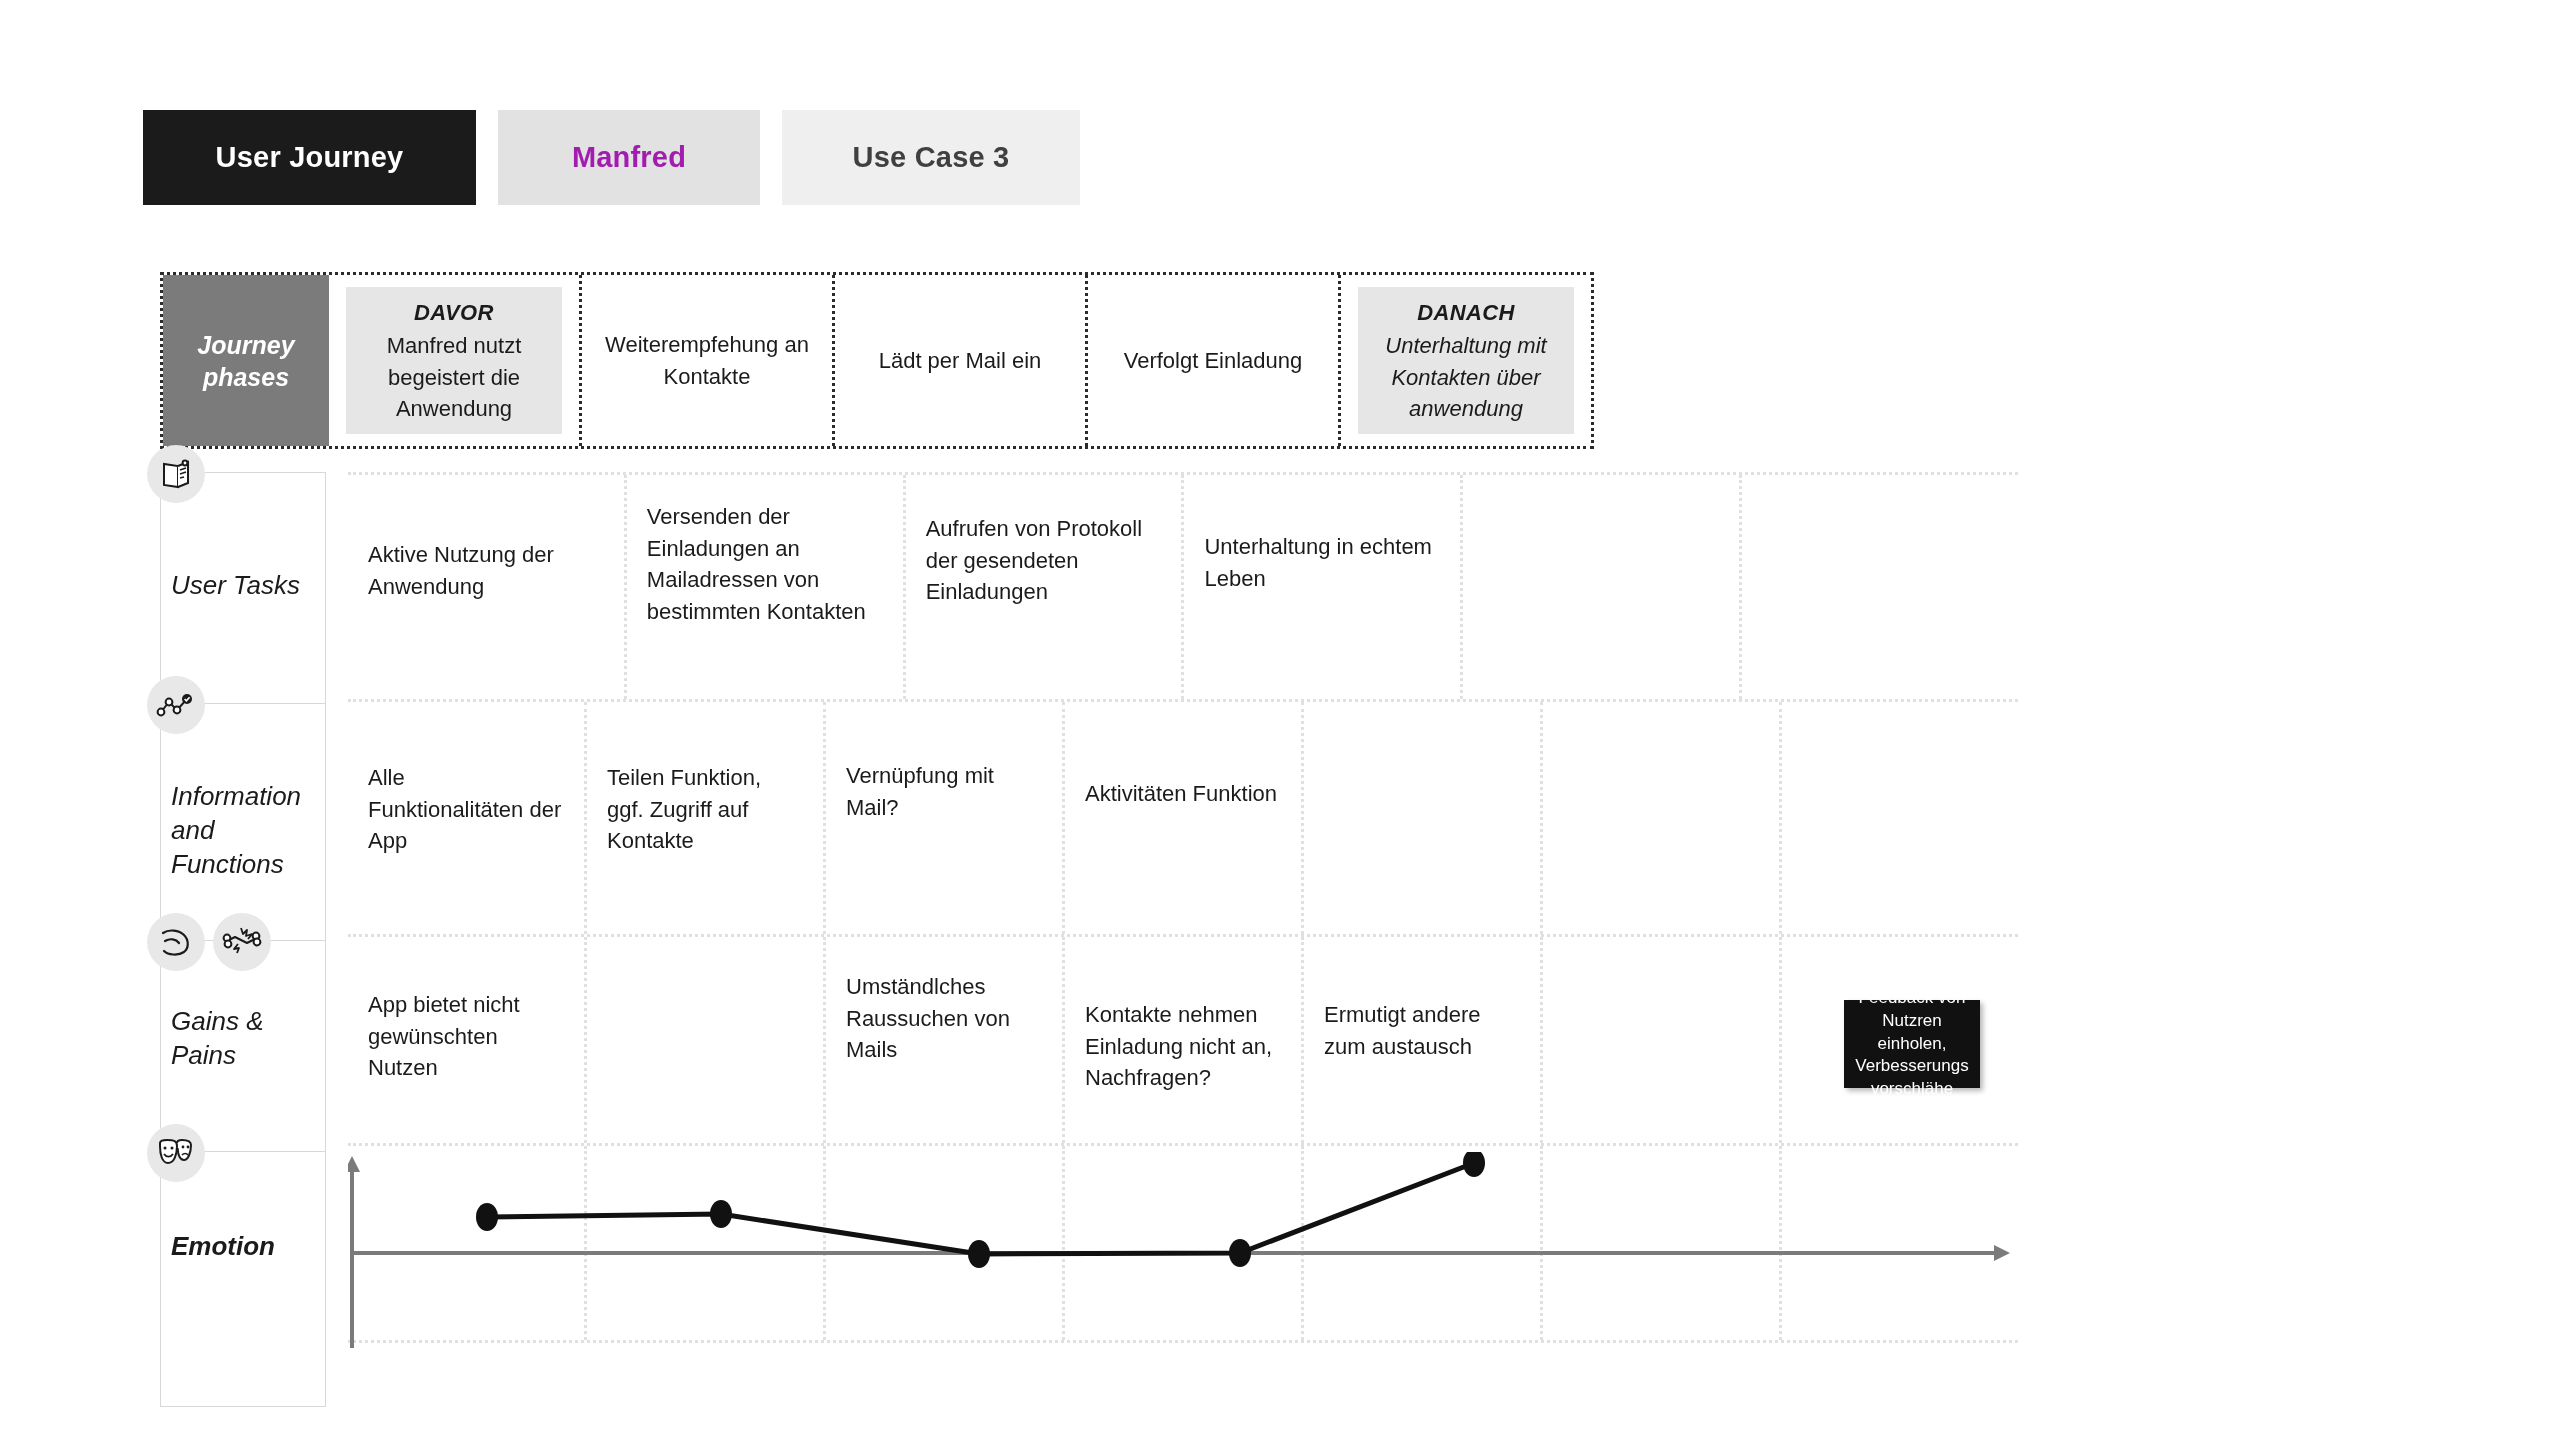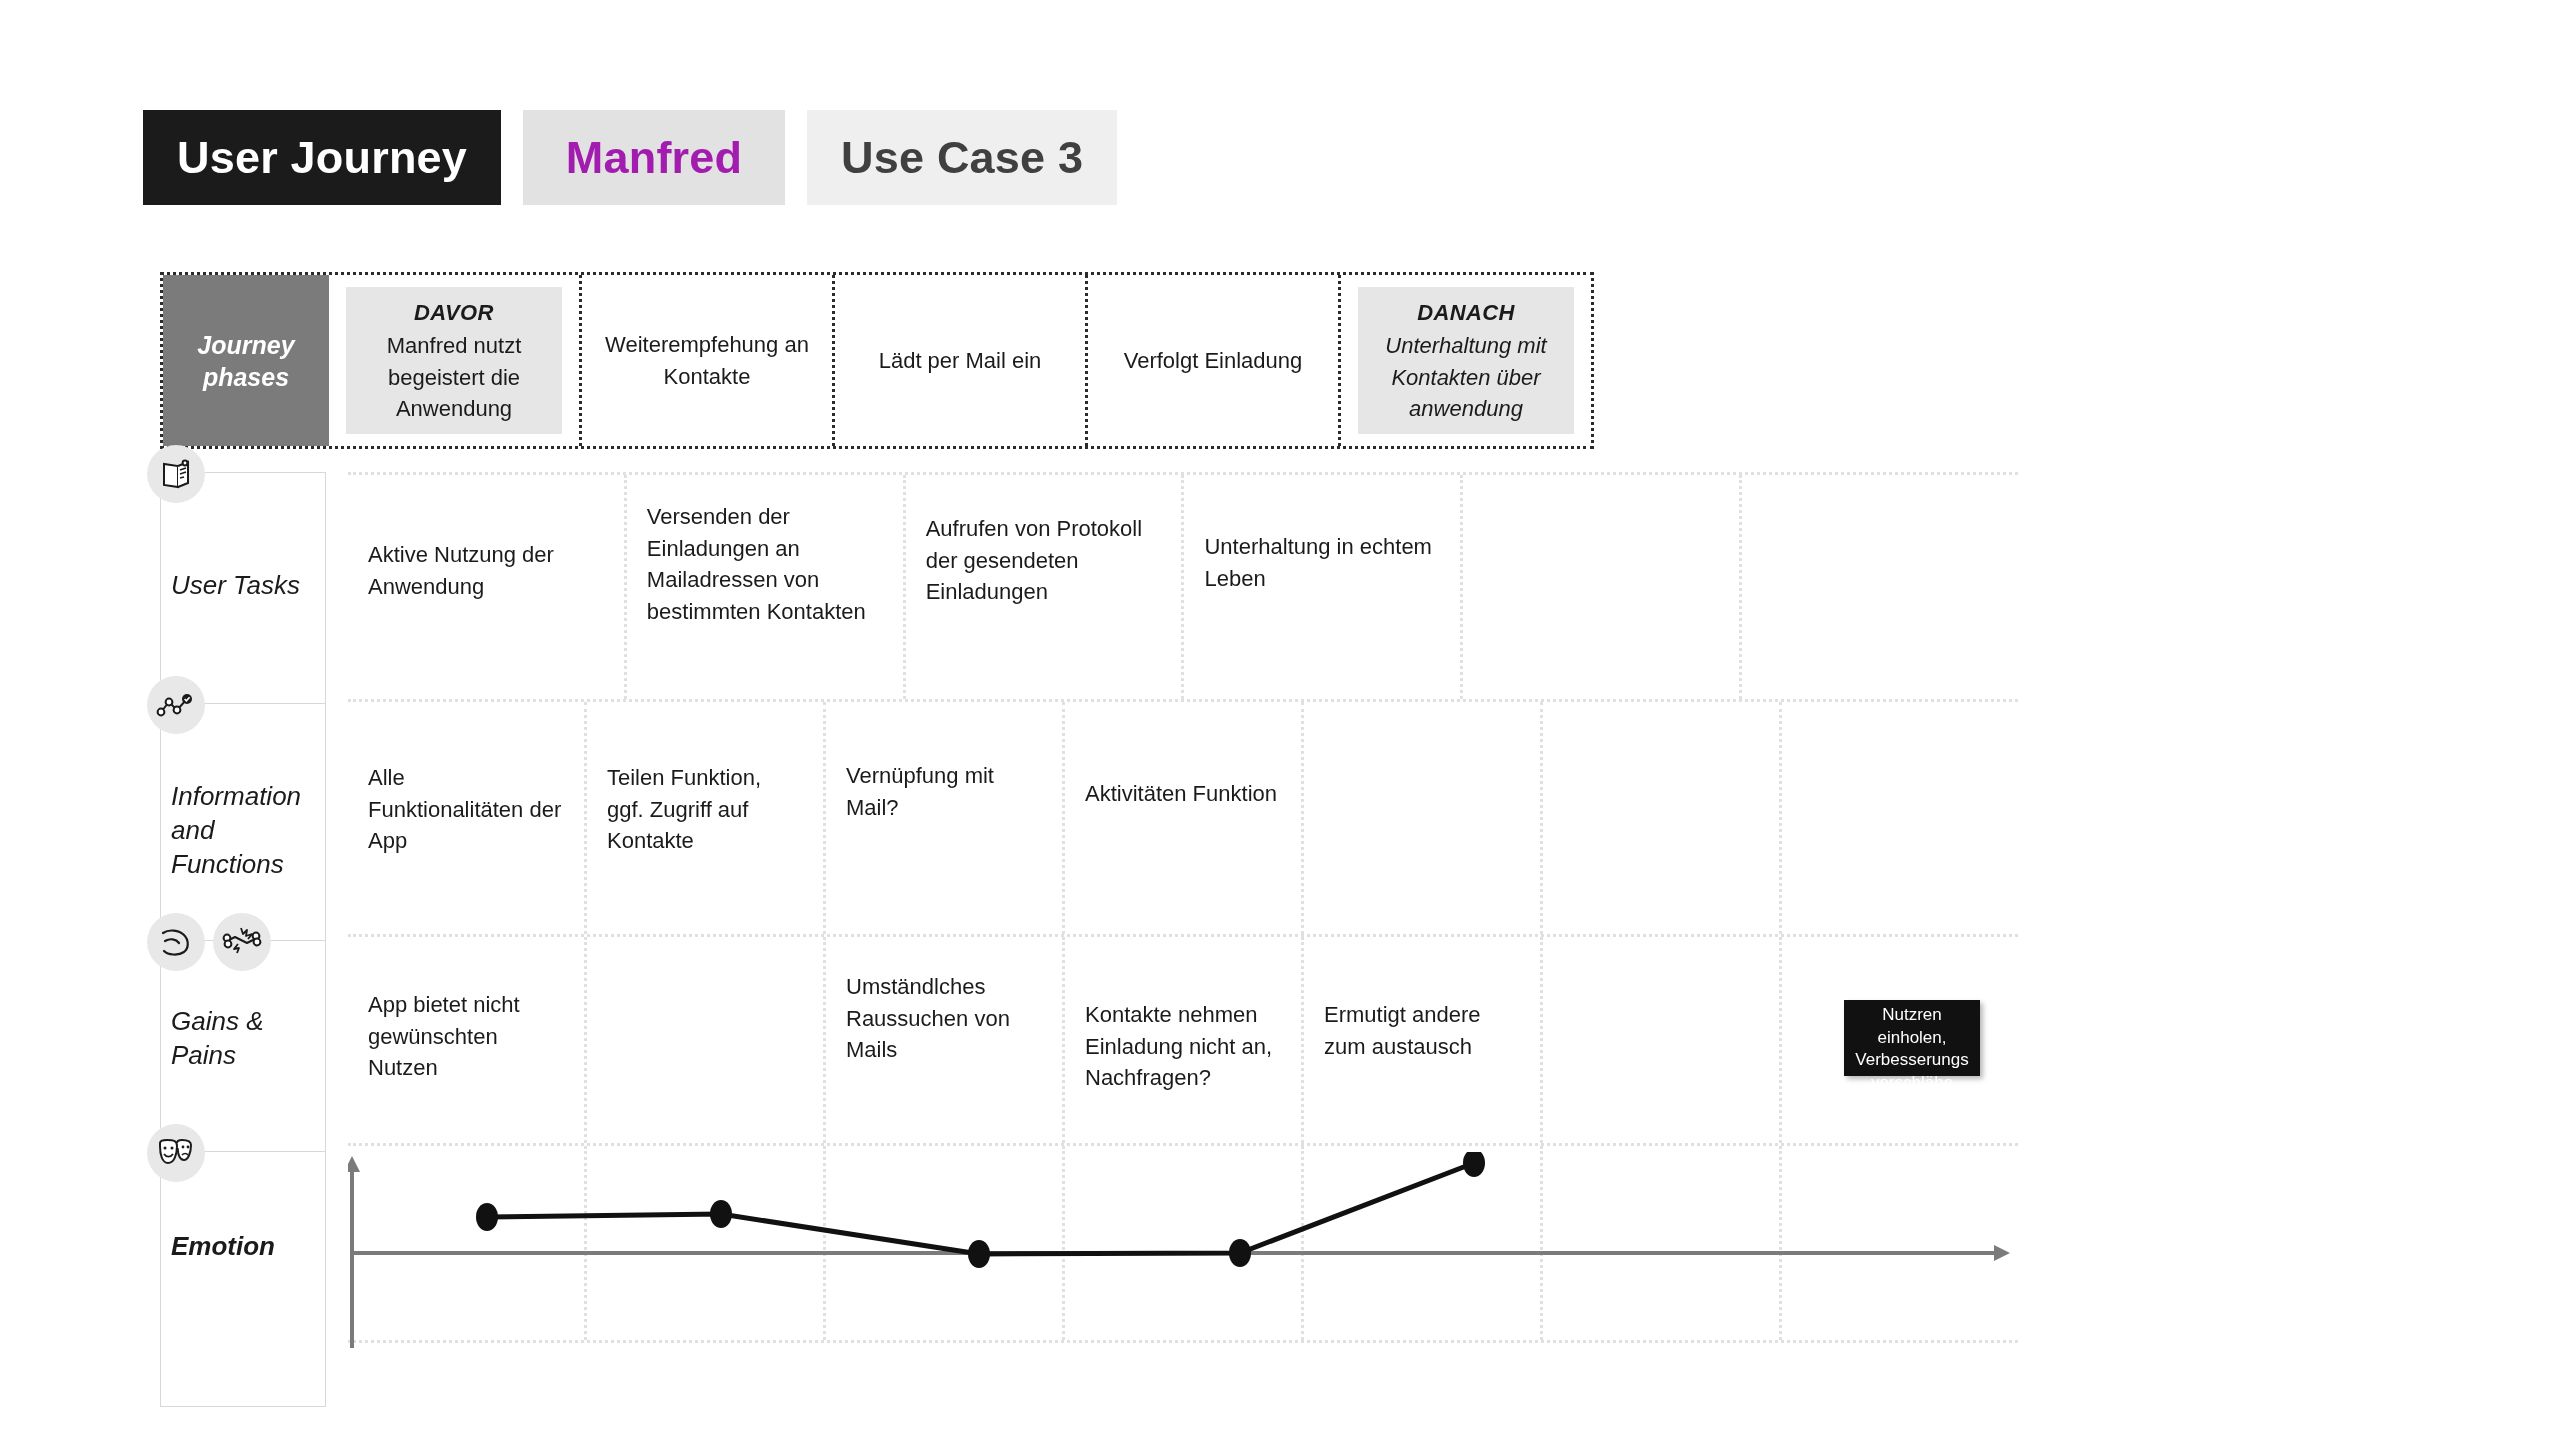--- a/index.html
+++ b/index.html
@@ -9,21 +9,21 @@
     font-family:"Liberation Sans", sans-serif;
     overflow:hidden;
     position:relative;
   }
   #canvas{position:absolute;left:0;top:0;width:2560px;height:1440px;}
 
   
   .tabbar{position:absolute;left:143px;top:110px;display:flex;gap:22px;}
   .tab{
     height:95px;display:flex;align-items:center;justify-content:center;
-    font-size:45px;font-weight:bold;letter-spacing:.2px;
+    font-size:29px;font-weight:bold;letter-spacing:.2px;
     box-sizing:border-box;padding:0 34px;
   }
   .tab.active{background:#1b1b1b;color:#ffffff;min-width:333px;}
   .tab.t2{background:#e2e2e2;color:#a21caf;min-width:262px;}
   .tab.t3{background:#efefef;color:#404040;min-width:298px;}
 
   
   .phaseband{
     position:absolute;left:160px;top:272px;width:1434px;height:177px;
     border:3px dotted #2b2b2b;box-sizing:border-box;
@@ -85,21 +85,21 @@
     border-right:3px dotted #e0e0e0;
     padding:22px 20px 10px 20px;
     font-size:22px;line-height:1.44;color:#1b1b1b;
     display:flex;align-items:flex-start;
   }
   .cell:last-child{border-right:none;}
   .cell .ctext{display:block;}
 
   
   .sticky{
-    position:absolute;left:1844px;top:1000px;width:136px;height:76px;
+    position:absolute;left:1844px;top:1000px;width:136px;height:88px;
     background:#111111;color:#ffffff;
     font-size:17px;line-height:1.33;text-align:center;
     display:flex;align-items:center;justify-content:center;
     padding:8px 6px;box-sizing:border-box;
     box-shadow:3px 3px 5px rgba(0,0,0,.28);
   }
 
   
   .emowrap{position:absolute;left:348px;top:1152px;width:1670px;height:200px;}
   .emowrap svg{position:absolute;left:0;top:0;}

